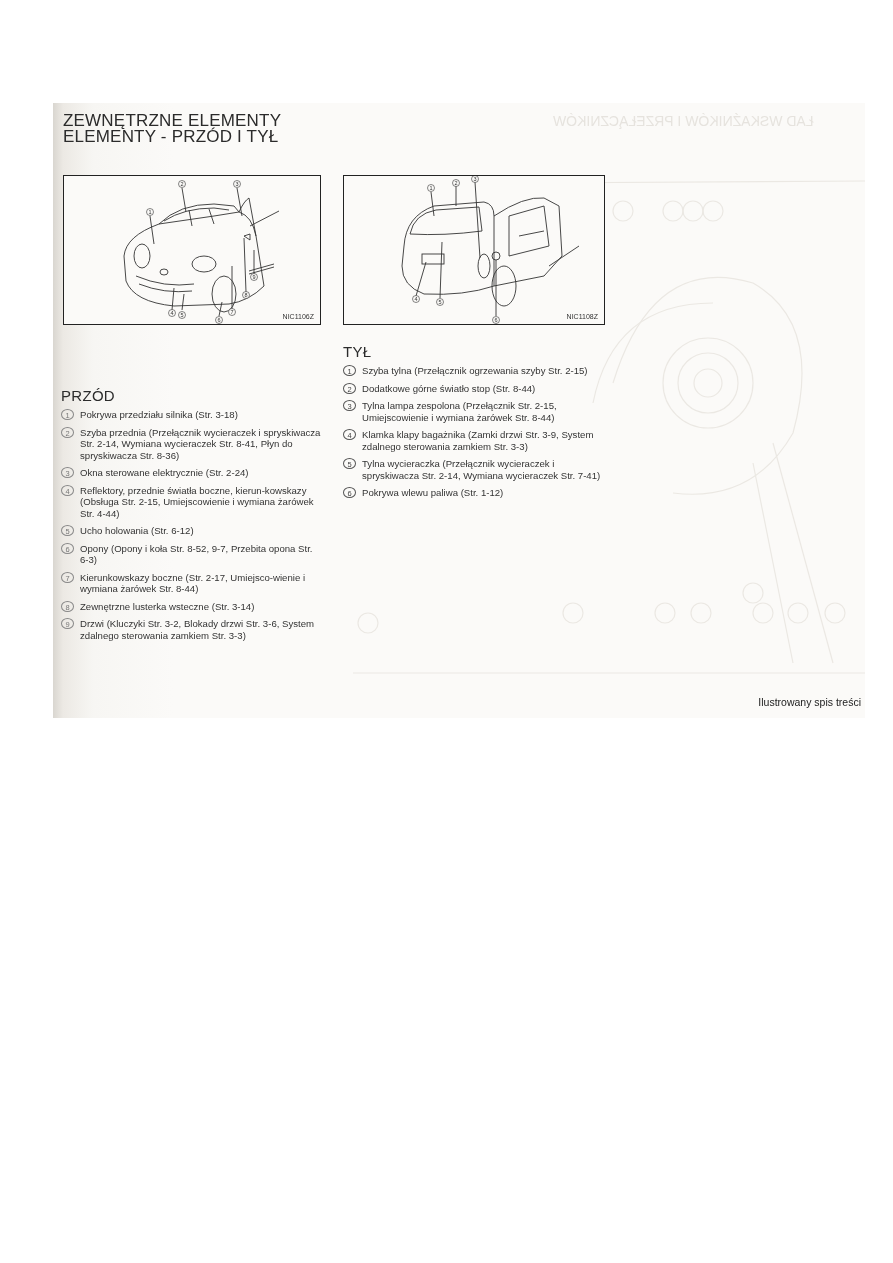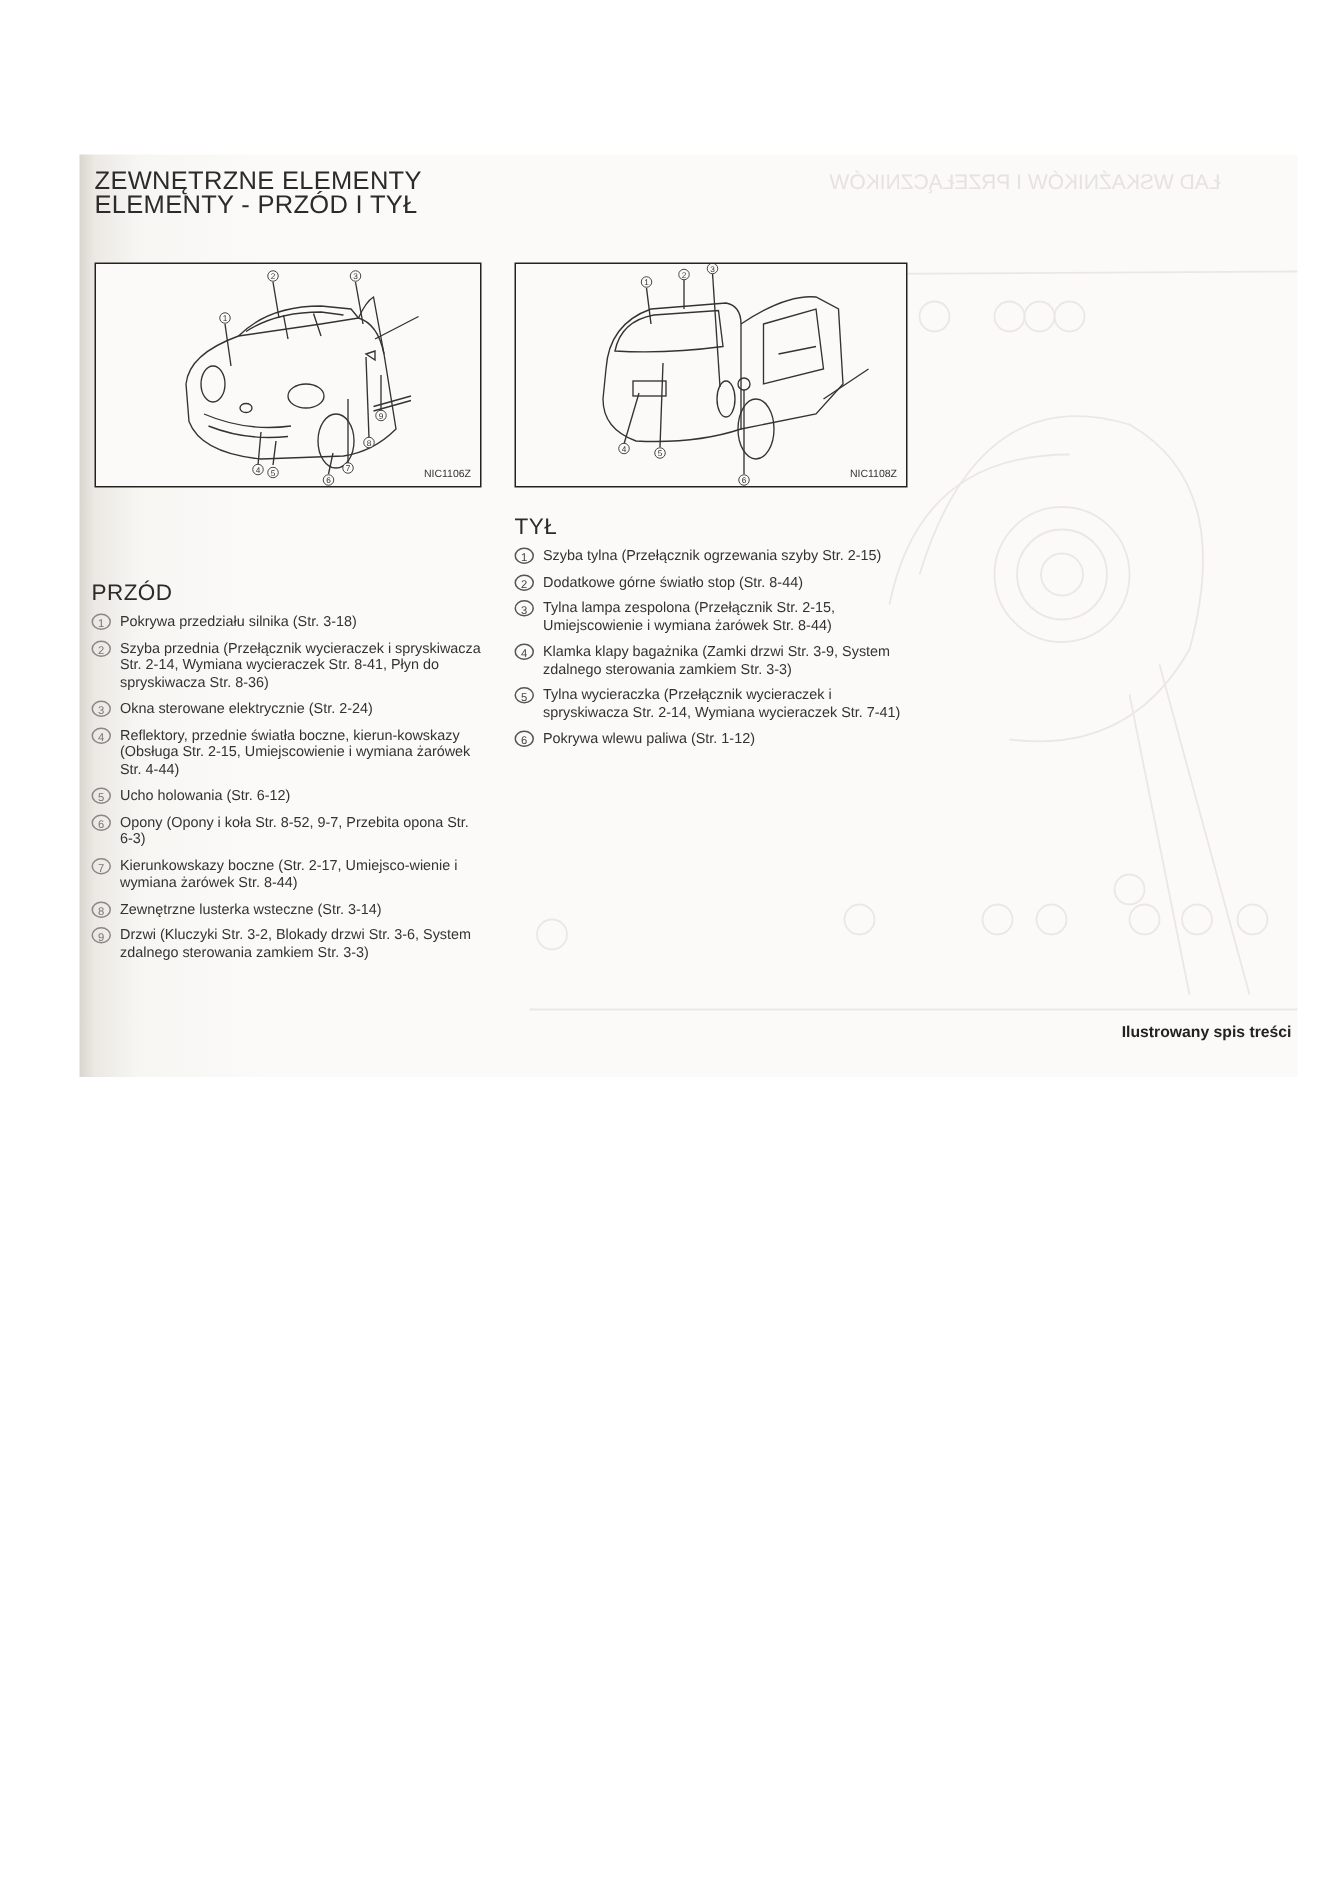--- a/index.html
+++ b/index.html
@@ -15,21 +15,21 @@
   .fig-code { position: absolute; right: 6px; bottom: 4px; font-size: 7px; color: #333; }
   .figure svg { position: absolute; left: 0; top: 0; }
   .section { position: absolute; top: 240px; width: 262px; }
   .sec-front { left: 8px; margin-top: 44px; }
   .sec-rear { left: 290px; }
   .sec-head { font-size: 15px; color: #2b2b2b; margin: 0 0 5px 0; letter-spacing: 0.3px; }
   .item { display: flex; font-size: 9.6px; line-height: 11.5px; margin-bottom: 6px; color: #333; }
   .num { flex: 0 0 13px; width: 11px; height: 11px; border: 1px solid #555; border-radius: 50%;
          font-size: 7.5px; line-height: 11px; text-align: center; margin-right: 6px; box-sizing: border-box; color: #444; }
   .sec-front .num { border-color: #888; color: #777; }
-  .footer { position: absolute; right: 4px; bottom: 24px; font-size: 10.5px; font-weight: bold; color: #222; margin-left: 22px; }
+  .footer { position: absolute; right: 4px; bottom: 10px; font-size: 10.5px; font-weight: normal; color: #222; margin-left: 22px; }
   .ghost-title { position: absolute; left: 500px; top: 10px; font-size: 14px; color: #e6e3de; transform: scaleX(-1); white-space: nowrap; }
 </style>
 </head>
 <body>
 
 <div class="scan">
 
   <svg class="ghost" width="812" height="615" viewBox="0 0 812 615">
     <g fill="none" stroke="#ebe8e3" stroke-width="1.2">
       <line x1="470" y1="80" x2="812" y2="78"></line>

